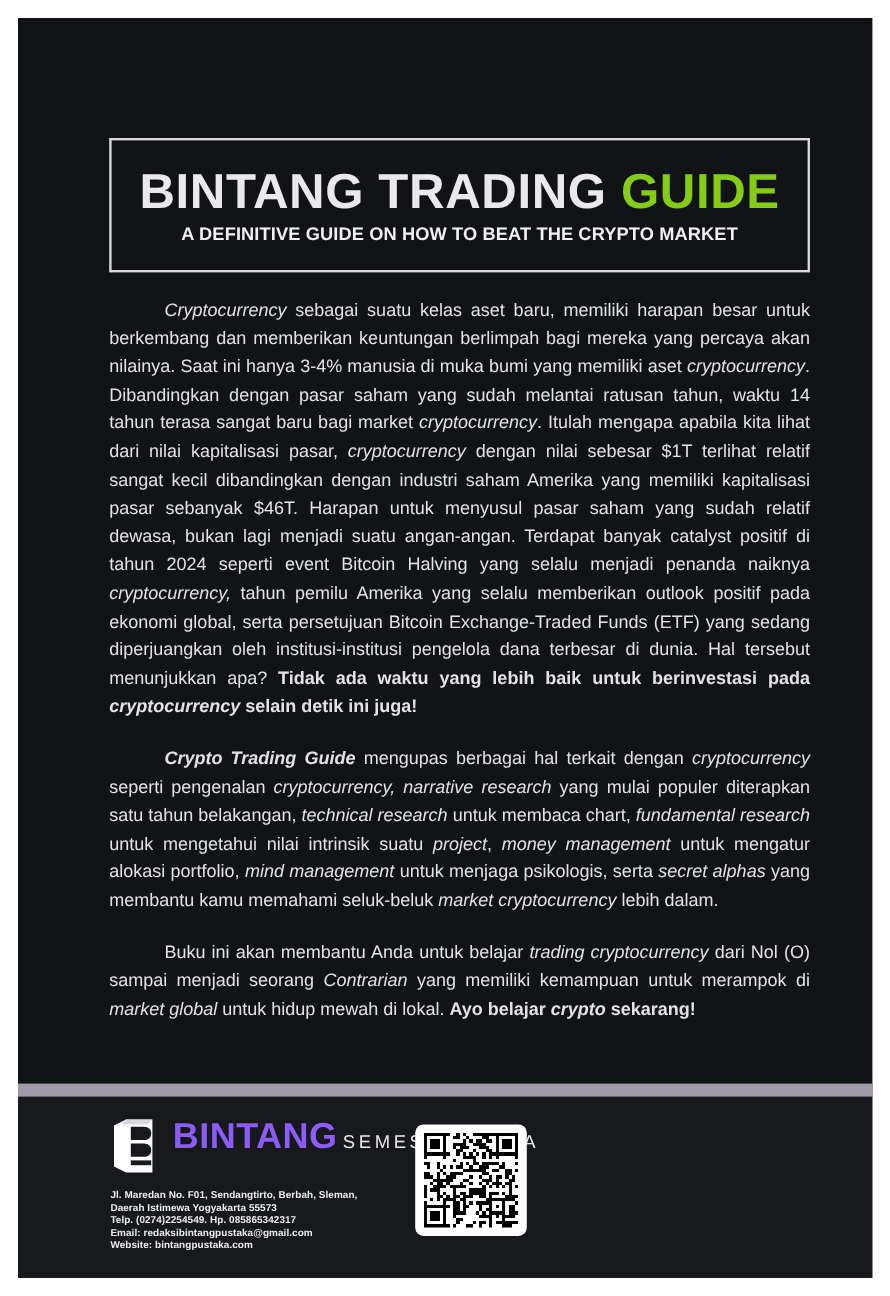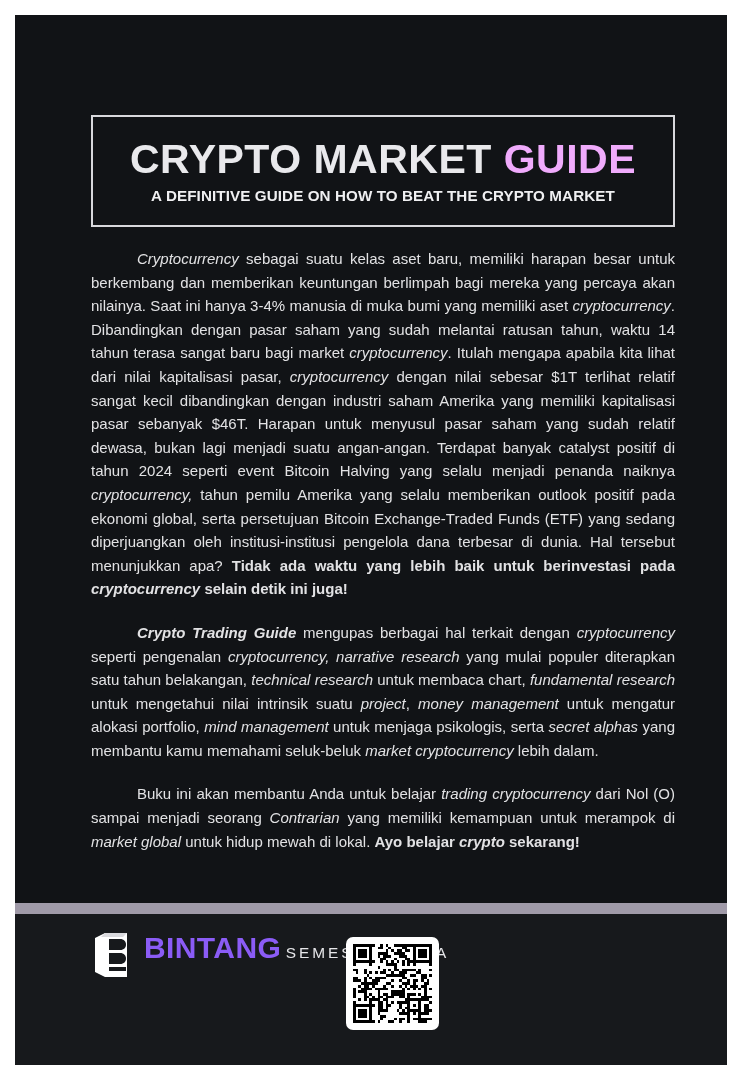--- a/index.html
+++ b/index.html
@@ -40,21 +40,21 @@
   }
   .title-main {
     font-size: 41px;
     font-weight: bold;
     letter-spacing: 0.5px;
     color: #e9e9ec;
     line-height: 1.05;
     white-space: nowrap;
     margin-bottom: 6px;
   }
-  .title-main .accent { color: #f0abfc; }
+  .title-main .accent { color: #84cc16; }
   .title-sub {
     font-size: 15.2px;
     font-weight: bold;
     color: #f0f0f2;
     letter-spacing: 0.1px;
     white-space: nowrap;
   }
 
   
   .body-copy {
@@ -146,21 +146,21 @@
     justify-content: center;
   }
   .qr-wrap svg { display: block; }
 </style>
 </head>
 <body>
 
 <div class="page">
 
   <div class="title-box">
-    <div class="title-main"><span>CRYPTO MARKET </span><span class="accent">GUIDE</span></div>
+    <div class="title-main"><span>BINTANG TRADING </span><span class="accent">GUIDE</span></div>
     <div class="title-sub">A DEFINITIVE GUIDE ON HOW TO BEAT THE CRYPTO MARKET</div>
   </div>
 
   <div class="body-copy">
     <p><span class="indent"></span><span><i>Cryptocurrency</i> sebagai suatu kelas aset baru, memiliki harapan besar untuk berkembang dan memberikan keuntungan berlimpah bagi mereka yang percaya akan nilainya. Saat ini hanya 3-4% manusia di muka bumi yang memiliki aset <i>cryptocurrency</i>. Dibandingkan dengan pasar saham yang sudah melantai ratusan tahun, waktu 14 tahun terasa sangat baru bagi market <i>cryptocurrency</i>. Itulah mengapa apabila kita lihat dari nilai kapitalisasi pasar, <i>cryptocurrency</i> dengan nilai sebesar $1T terlihat relatif sangat kecil dibandingkan dengan industri saham Amerika yang memiliki kapitalisasi pasar sebanyak $46T. Harapan untuk menyusul pasar saham yang sudah relatif dewasa, bukan lagi menjadi suatu angan-angan. Terdapat banyak catalyst positif di tahun 2024 seperti event Bitcoin Halving yang selalu menjadi penanda naiknya <i>cryptocurrency,</i> tahun pemilu Amerika yang selalu memberikan outlook positif pada ekonomi global, serta persetujuan Bitcoin Exchange-Traded Funds (ETF) yang sedang diperjuangkan oleh institusi-institusi pengelola dana terbesar di dunia. Hal tersebut menunjukkan apa? <b>Tidak ada waktu yang lebih baik untuk berinvestasi pada </b><b><i>cryptocurrency</i></b><b> selain detik ini juga!</b></span></p>
     <p><span class="indent"></span><span><b><i>Crypto Trading Guide</i></b> mengupas berbagai hal terkait dengan <i>cryptocurrency</i> seperti pengenalan <i>cryptocurrency,</i> <i>narrative research</i> yang mulai populer diterapkan satu tahun belakangan, <i>technical research</i> untuk membaca chart, <i>fundamental research</i> untuk mengetahui nilai intrinsik suatu <i>project</i>, <i>money management</i> untuk mengatur alokasi portfolio, <i>mind management</i> untuk menjaga psikologis, serta <i>secret alphas</i> yang membantu kamu memahami seluk-beluk <i>market cryptocurrency</i> lebih dalam.</span></p>
     <p><span class="indent"></span><span>Buku ini akan membantu Anda untuk belajar <i>trading cryptocurrency</i> dari Nol (O) sampai menjadi seorang <i>Contrarian</i> yang memiliki kemampuan untuk merampok di <i>market global</i> untuk hidup mewah di lokal. <b>Ayo belajar </b><b><i>crypto</i></b><b> sekarang!</b></span></p>
   </div>
 
   <div class="footer-divider" style="left:0;top:888px;"></div>
@@ -177,20 +177,27 @@
           <rect x="18" y="36" width="17" height="4" fill="#17191c"></rect>
           <path d="M14 2 L36 2 L32 6 L10 6 Z" fill="#d9d9dd"></path>
         </svg>
       </span>
       <span class="brand-words">
         <span class="brand-name">BINTANG</span>
         <span class="brand-tag">SEMESTA MEDIA</span>
       </span>
     </div>
 
+    <div class="contact">
+      <div>Jl. Maredan No. F01, Sendangtirto, Berbah, Sleman,</div>
+      <div>Daerah Istimewa Yogyakarta 55573</div>
+      <div>Telp. (0274)2254549. Hp. 085865342317</div>
+      <div>Email: redaksibintangpustaka@gmail.com</div>
+      <div>Website: bintangpustaka.com</div>
+    </div>
 
     <div class="qr-wrap">
       <svg id="qr-canvas" viewBox="0 0 29 29" width="79" height="79" shape-rendering="crispEdges" aria-hidden="true">
           <rect x="0" y="0" width="1" height="1" fill="#000"></rect>
           <rect x="1" y="0" width="1" height="1" fill="#000"></rect>
           <rect x="2" y="0" width="1" height="1" fill="#000"></rect>
           <rect x="3" y="0" width="1" height="1" fill="#000"></rect>
           <rect x="4" y="0" width="1" height="1" fill="#000"></rect>
           <rect x="5" y="0" width="1" height="1" fill="#000"></rect>
           <rect x="6" y="0" width="1" height="1" fill="#000"></rect>

